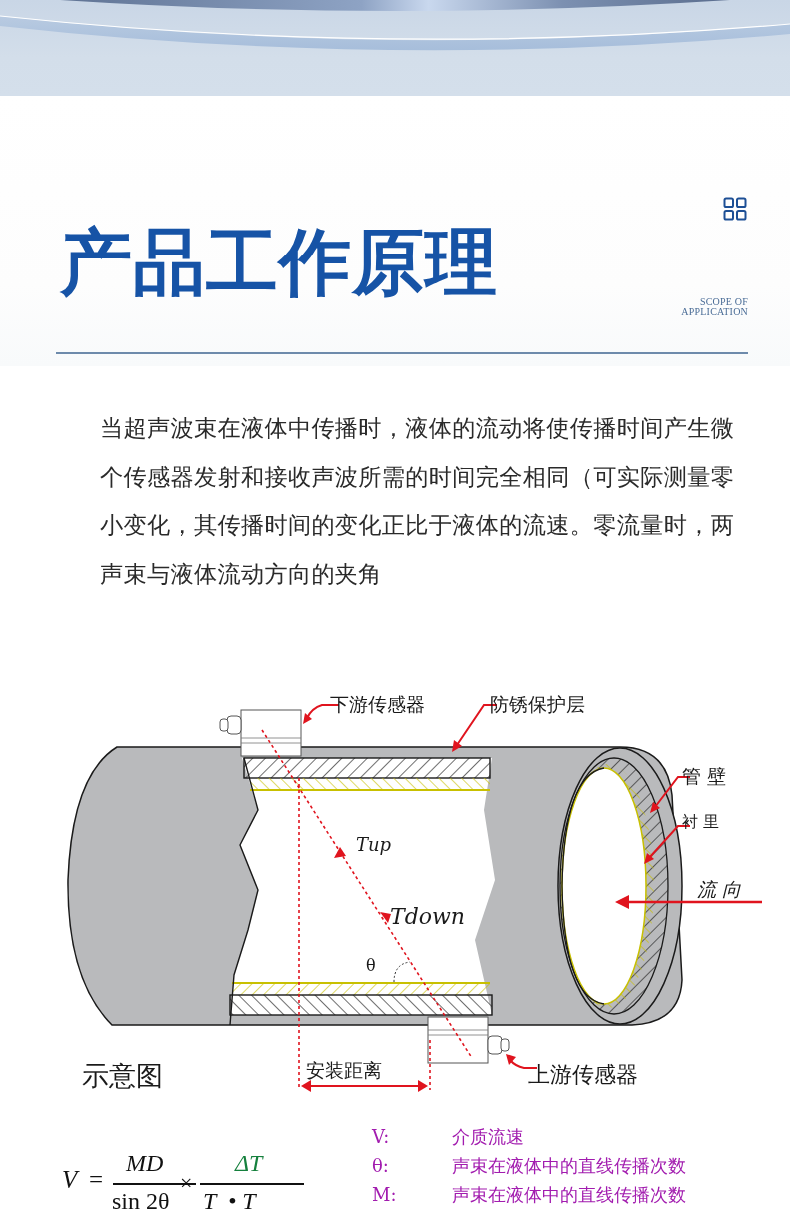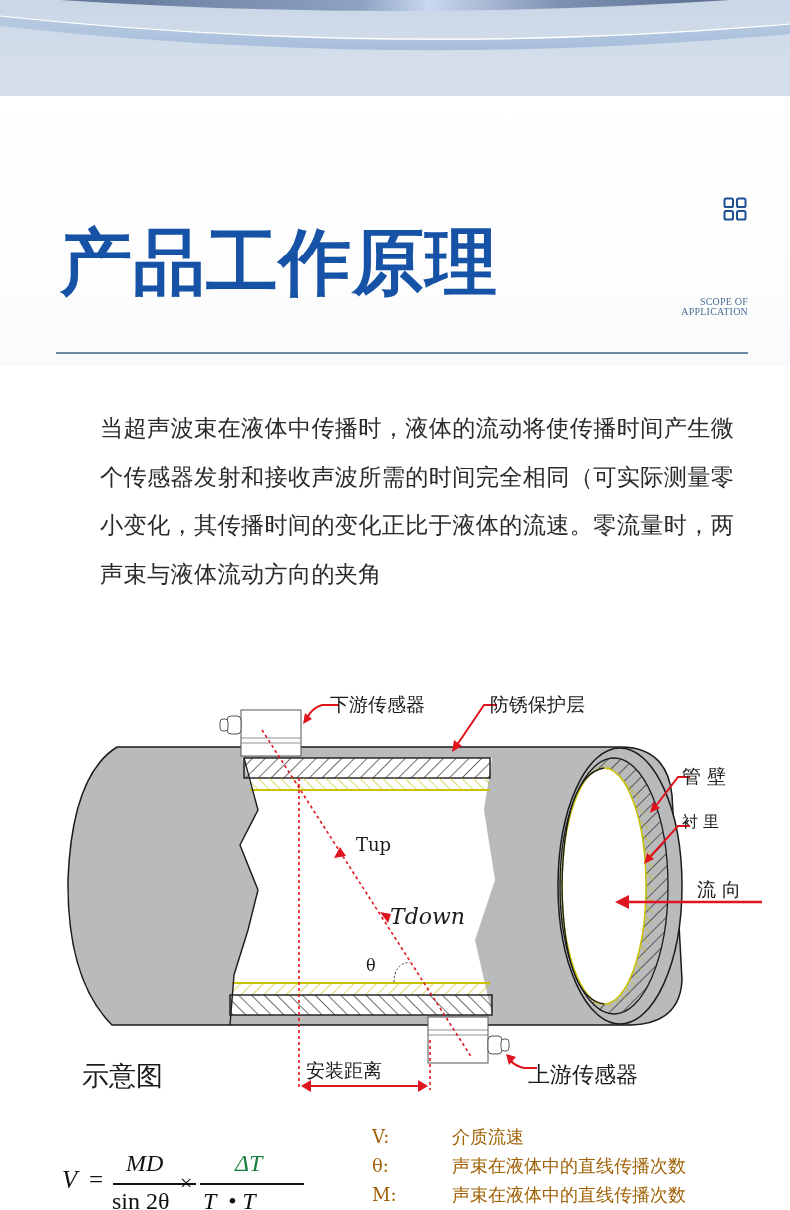--- a/index.html
+++ b/index.html
@@ -44,21 +44,21 @@
   .intro .line { display: block; white-space: nowrap; margin-left: 48px; }
   .diagram { position: absolute; left: 0; top: 680px; width: 790px; height: 430px; padding-left: 12px; }
   .diag-label {
     position: absolute; font-family: "DejaVu Serif", "Liberation Serif", serif;
     color: #1a1a1a; white-space: nowrap;
   }
   .formula { position: absolute; left: 60px; top: 1150px; width: 300px; height: 60px; }
   .legend {
     position: absolute; left: 372px; top: 1122px;
     font-family: "DejaVu Serif", "Liberation Serif", serif;
-    font-size: 18px; color: #a16207;
+    font-size: 18px; color: #a21caf;
   }
   .legend-row { height: 29px; line-height: 29px; white-space: nowrap; }
   .legend-sym { display: inline-block; width: 80px; }
   .legend-desc { display: inline-block; }
 </style>
 </head>
 <body>
 
 <div class="banner">
   <svg width="790" height="96" viewBox="0 0 790 96">
@@ -186,22 +186,22 @@
     <line x1="750" y1="222" x2="612" y2="222" stroke="#e0141e" stroke-width="2.4"></line>
     <path d="M603,222 L617,215 L617,229 Z" fill="#e0141e"></path>
     <path d="M525,388 L512,388 Q503,386 498,380" fill="none" stroke="#e0141e" stroke-width="2"></path>
     <path d="M494,374 L504,377 L497,385 Z" fill="#e0141e"></path>
   </svg>
 
   <div class="diag-label" style="left:330px; top:12px; font-size:19px;">下游传感器</div>
   <div class="diag-label" style="left:490px; top:12px; font-size:19px;">防锈保护层</div>
   <div class="diag-label" style="left:682px; top:84px; font-size:19px;">管 壁</div>
   <div class="diag-label" style="left:682px; top:132px; font-size:16px;">衬 里</div>
-  <div class="diag-label" style="left:697px; top:197px; font-size:19px;">流 向</div>
-  <div class="diag-label" style="left:356px; top:154px; font-size:18px; ">Tup</div>
+  <div class="diag-label" style="left:697px; top:197px; font-size:19px;font-style:italic;">流 向</div>
+  <div class="diag-label" style="left:356px; top:154px; font-size:18px; font-style:italic;">Tup</div>
   <div class="diag-label" style="left:390px; top:224px; font-size:22px; font-style:italic;">Tdown</div>
   <div class="diag-label" style="left:366px; top:276px; font-size:16px;">θ</div>
   <div class="diag-label" style="left:306px; top:378px; font-size:19px;">安装距离</div>
   <div class="diag-label" style="left:528px; top:380px; font-size:22px;">上游传感器</div>
   <div class="diag-label" style="left:82px; top:378px; font-size:27px;">示意图</div>
 </div>
 
 <div class="formula">
   <svg width="300" height="60" viewBox="0 0 300 60"></svg>
 </div>

